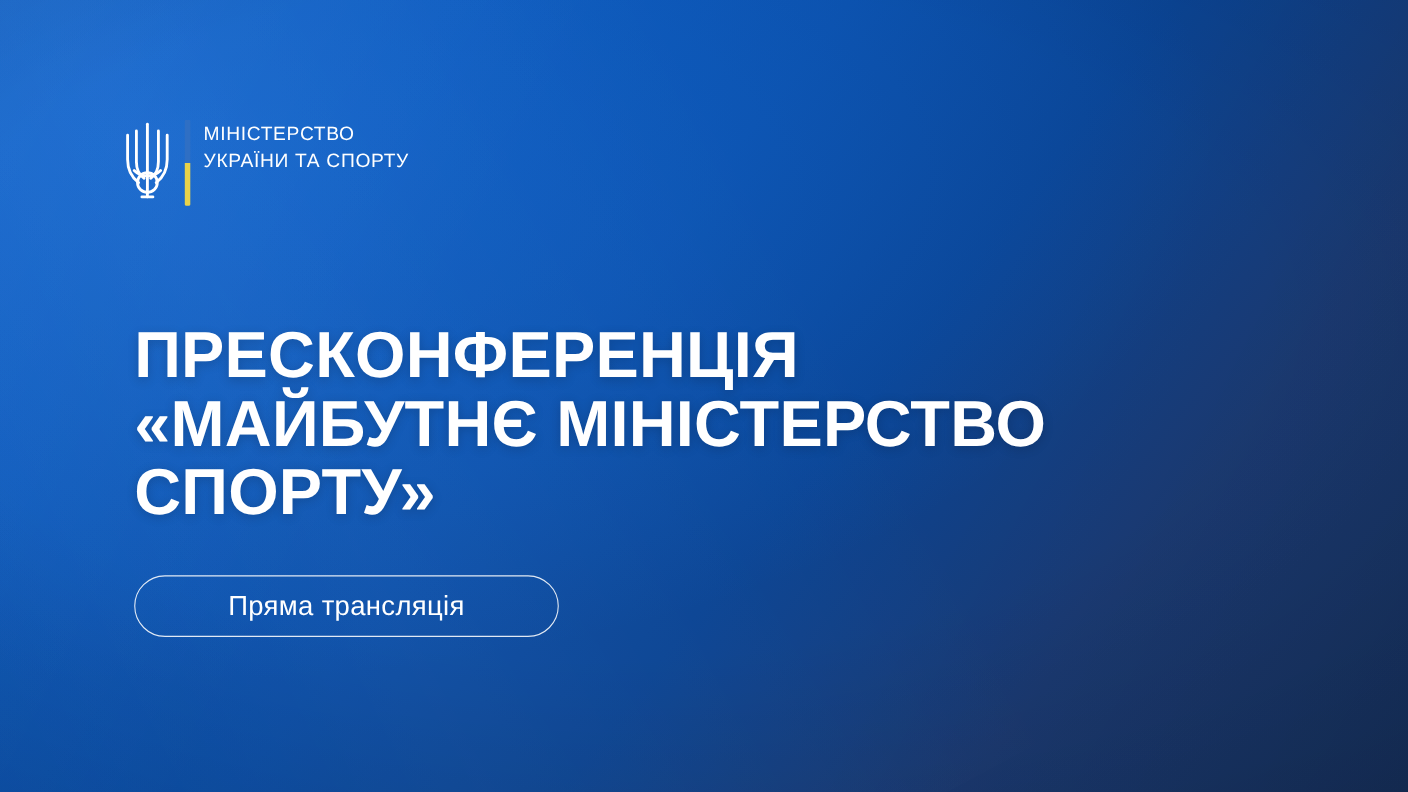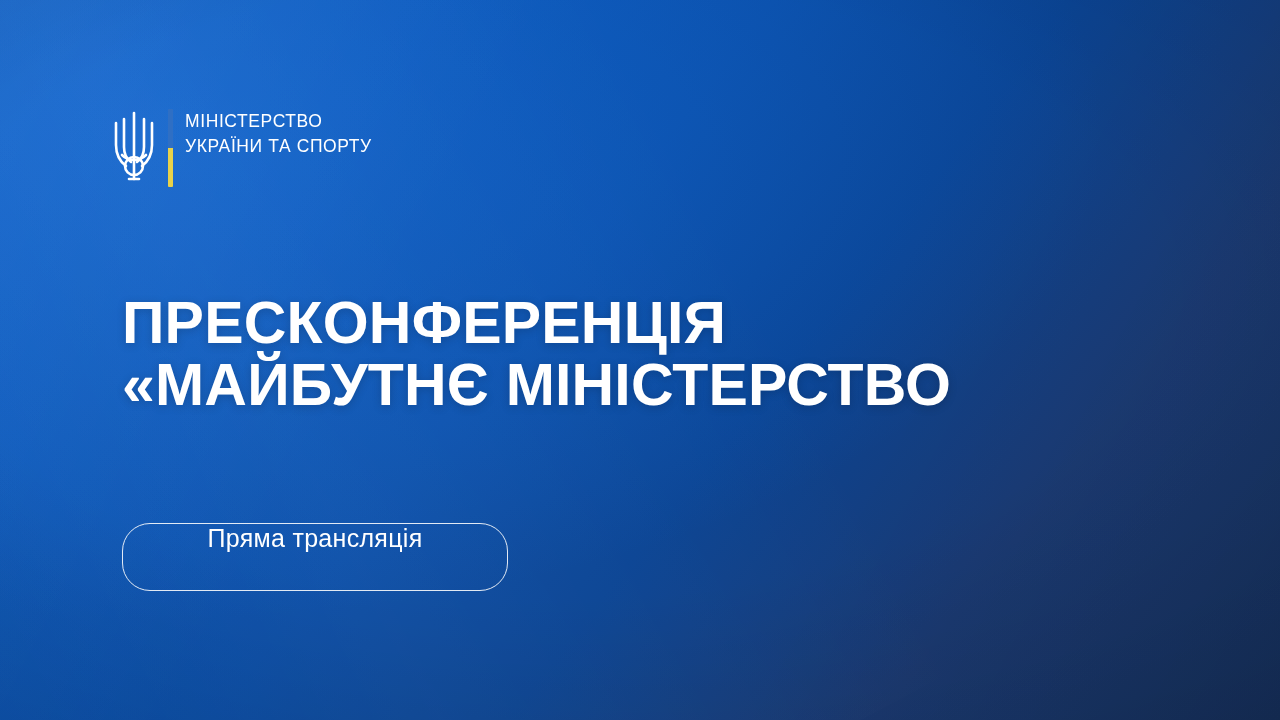--- a/index.html
+++ b/index.html
@@ -125,25 +125,26 @@
     white-space: nowrap;
     text-shadow: 0 2px 10px rgba(0,0,0,0.18);
   }
 
   
   #live-badge {
     position: absolute;
     left: 122px;
     top: 523px;
     width: 386px;
-    height: 68px;
+    height: 56px;
     box-sizing: border-box;
     border: 1.6px solid rgba(255,255,255,0.88);
     border-radius: 28px;
     display: flex;
+    align-items: center;
     justify-content: center;
     background: transparent;
   }
   #live-badge-label {
     color: #ffffff;
     font-size: 25px;
     font-weight: 400;
     letter-spacing: 0.3px;
     white-space: nowrap;
   }
@@ -187,19 +188,20 @@
     <div id="logo-text">
       <div class="logo-line">МІНІСТЕРСТВО</div>
       <div class="logo-line">УКРАЇНИ ТА СПОРТУ</div>
     </div>
 
   </div>
 
   <div id="headline">
     <div class="headline-line">ПРЕСКОНФЕРЕНЦІЯ</div>
     <div class="headline-line">«МАЙБУТНЄ МІНІСТЕРСТВО</div>
+    <div class="headline-line">СПОРТУ»</div>
   </div>
 
   <div id="live-badge">
     <span id="live-badge-label">Пряма трансляція</span>
   </div>
 
 </div>
 
 </body></html>

